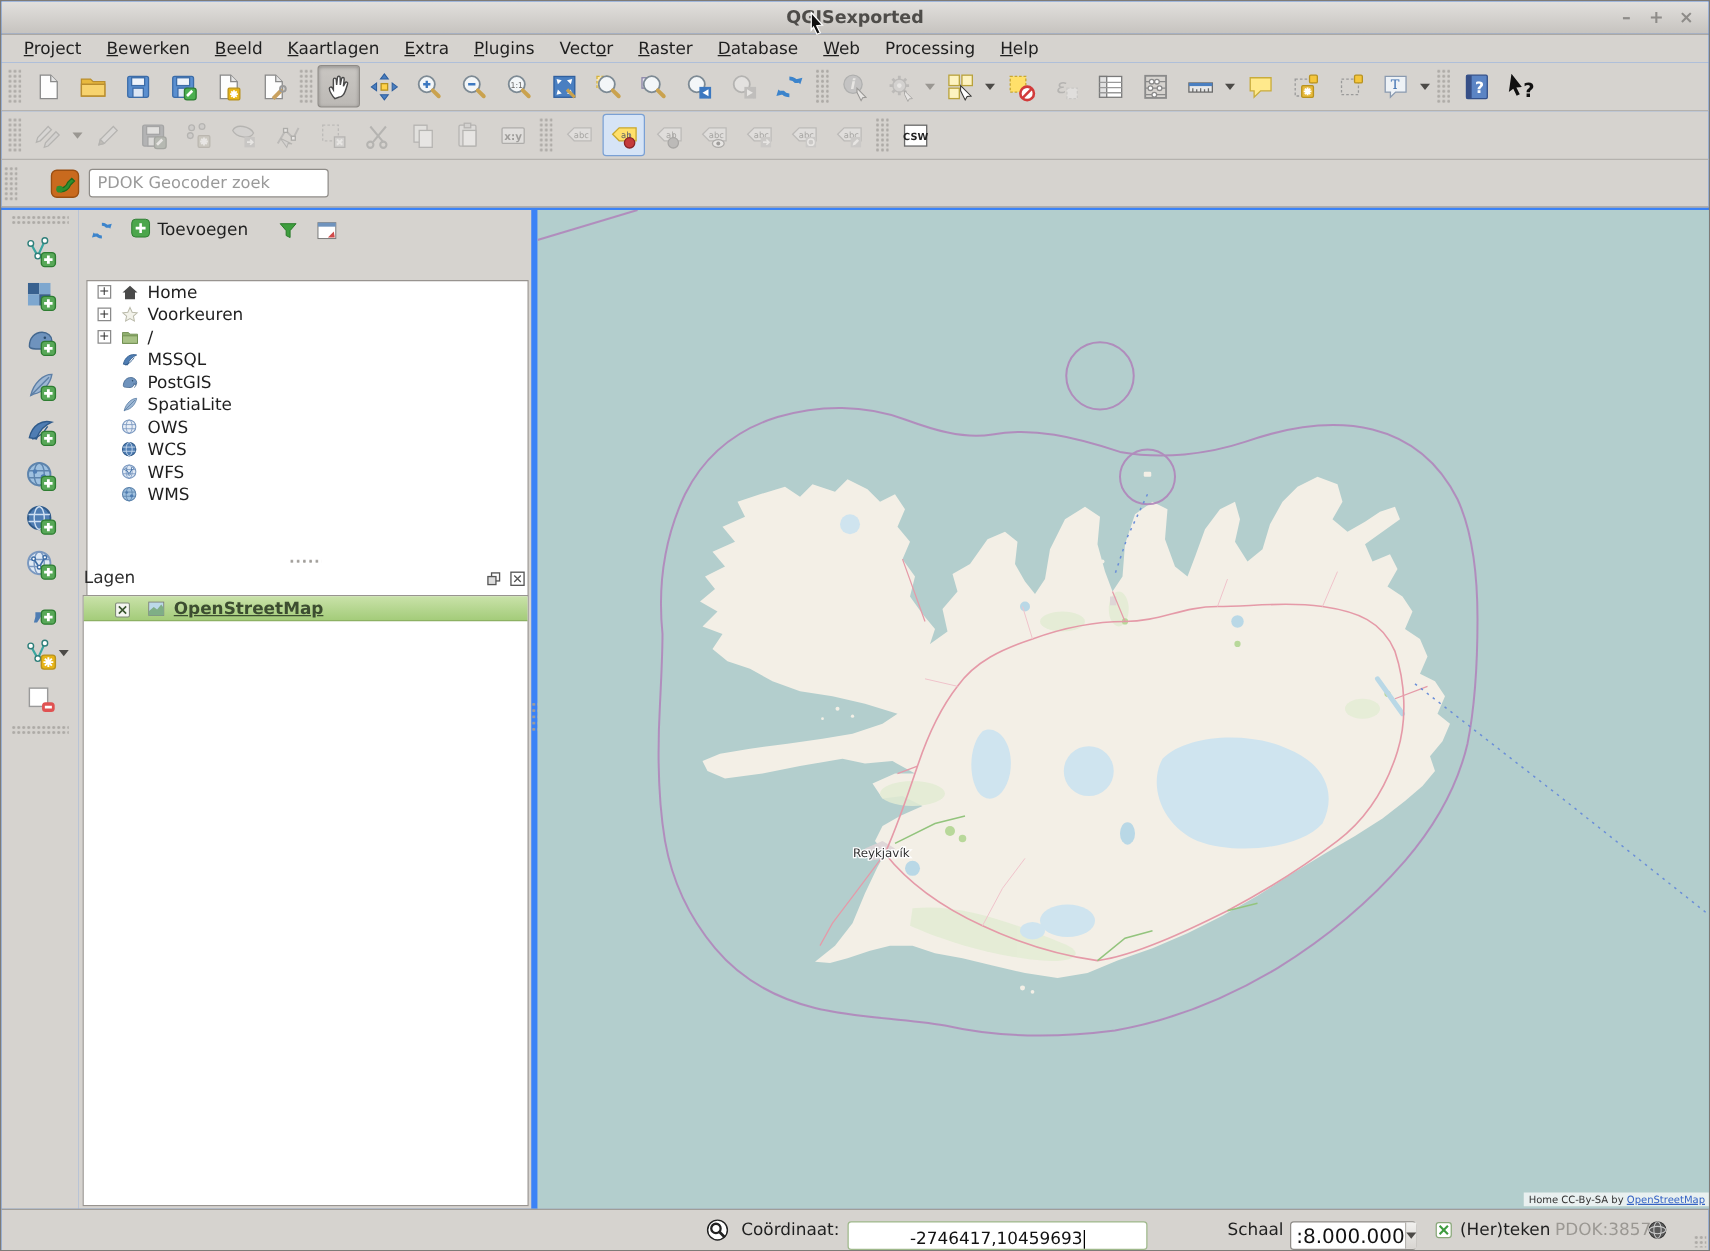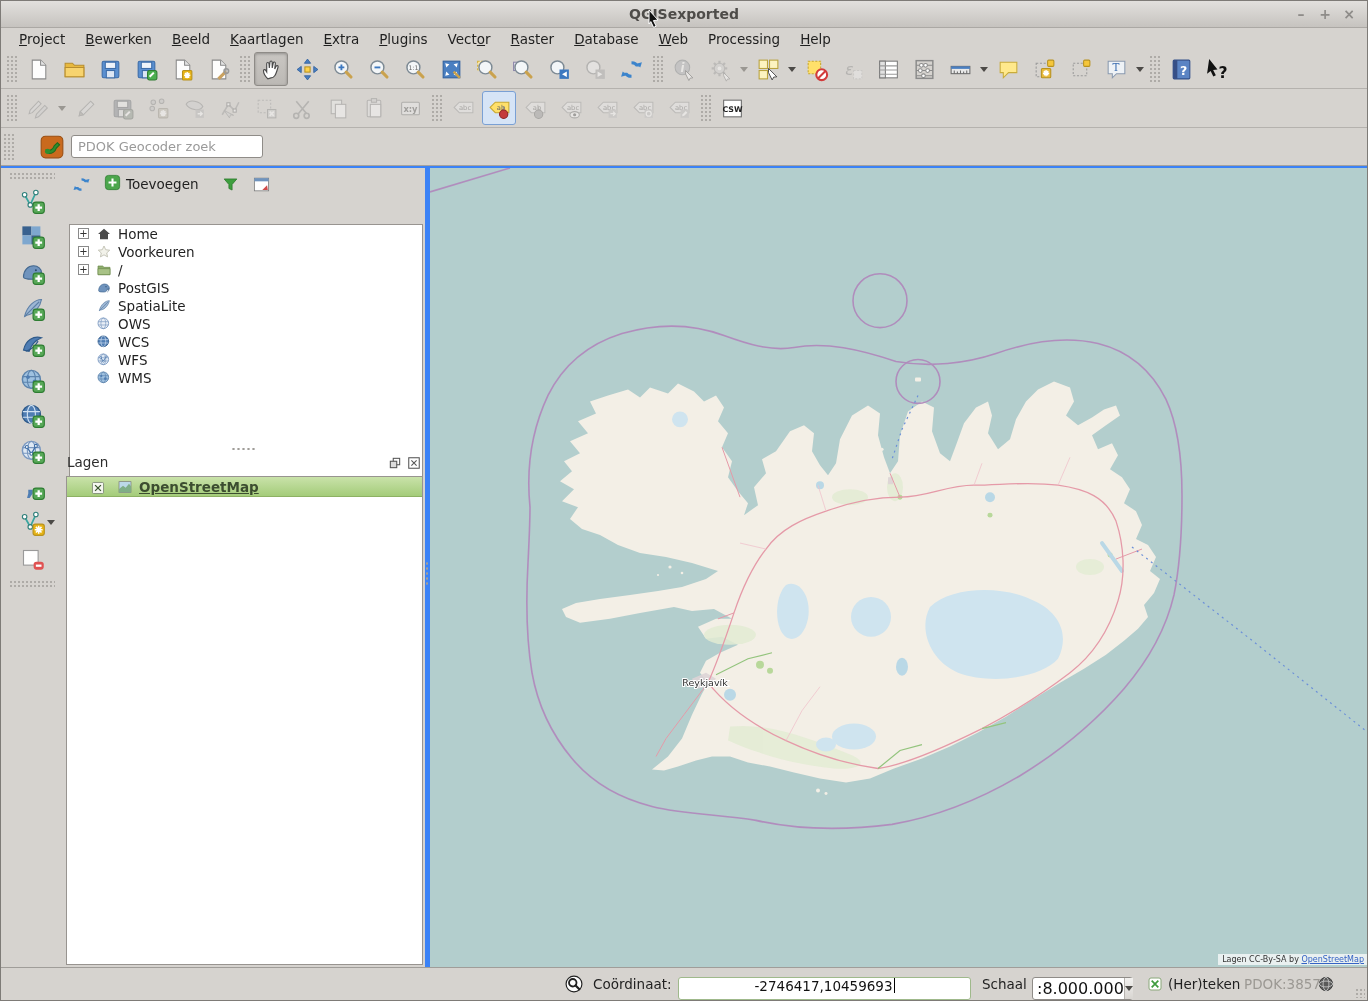--- a/index.html
+++ b/index.html
@@ -71,22 +71,22 @@
     background-image:radial-gradient(circle,#a09d99 1px,rgba(0,0,0,0) 1.3px);background-size:4px 5px;}
   
   .map{position:absolute;left:429px;top:167px;width:938px;bottom:33px;background:#b3cecd;overflow:hidden;padding-left:21px;}
   .map svg.basemap{position:absolute;inset:0;width:100%;height:100%;}
   .attrib{position:absolute;right:0px;bottom:2px;background:rgba(248,250,250,.78);font-size:8px;color:#333;
     padding:1px 4px;white-space:nowrap;}
   .attrib a{color:#3563c4;text-decoration:underline;}
   
   .statusbar{position:absolute;left:0;right:0;bottom:0;height:33px;background:#d6d3cf;border-top:1px solid #a09d99;font-size:13.5px;padding-left:47px;}
   .sb-item{position:absolute;top:0;height:32px;display:flex;align-items:center;}
-  .sb-input{width:293px;height:23px;border:1px solid #9fb98b;border-radius:3px;background:#fff;text-align:center;
-    font-size:13.5px;color:#111;display:flex;align-items:flex-start;justify-content:center;}
+  .sb-input{width:240px;height:23px;border:1px solid #9fb98b;border-radius:3px;background:#fff;text-align:center;
+    font-size:13.5px;color:#111;display:flex;align-items:flex-end;justify-content:center;}
   .caret{display:inline-block;width:1px;height:15px;background:#000;margin-left:1px;}
   .combo{width:101px;height:23px;border:1px solid #8f8c88;border-radius:3px;background:#fff;display:flex;align-items:center;}
   .combo .cval{flex:1;padding-left:4px;font-size:16px;color:#111;}
   .combo .cbtn{width:18px;height:21px;border-left:1px solid #b5b2ae;display:flex;align-items:center;justify-content:center;background:linear-gradient(#f2f1ef,#d8d5d1);}
   .combo .cbtn i{display:block;width:0;height:0;border-left:4px solid rgba(0,0,0,0);border-right:4px solid rgba(0,0,0,0);border-top:5px solid #4c4a47;}
   .sb-check{width:16px;height:16px;}
   .sb-check svg{width:16px;height:16px;}
   .epsg{color:#9b9893;}
   .sb-ic svg{width:20px;height:20px;}
   .grip{position:absolute;right:2px;bottom:2px;width:10px;height:10px;
@@ -715,20 +715,27 @@
             </svg></span>
           <span class="tlabel">Voorkeuren</span>
         </div>
         <div class="trow">
           <span class="texp">+</span>
           <span class="ticon"><svg viewBox="0 0 24 24">
               <path d="M3 6h7l2 2h9v11H3z" fill="#8fae6e" stroke="#6b8a4a"></path>
               <path d="M3 10h18v9H3z" fill="#a8c286" stroke="#6b8a4a"></path>
             </svg></span>
           <span class="tlabel">/</span>
+        </div>
+        <div class="trow">
+          <span class="ticon"><svg viewBox="0 0 24 24">
+              <path d="M4 17C6 8 13 4 20 6c-5 2-9 6-11 12z" fill="#4f7db3" stroke="#2f5a8a"></path>
+              <path d="M6 18c4-1 8-4 11-9" stroke="#2f5a8a" fill="none"></path>
+            </svg></span>
+          <span class="tlabel">MSSQL</span>
         </div>
         <div class="trow">
           <span class="ticon"><svg viewBox="0 0 24 24">
               <path d="M4 16c0-6 4-10 9-10 4 0 7 3 7 6 0 2-1 3-2 3l-1-2c0 3-2 5-5 5-4 0-8 0-8-2z" fill="#6f93bd" stroke="#44688f"></path>
               <path d="M19 12c1 2 0 5-2 6" fill="none" stroke="#44688f"></path>
               <circle cx="15" cy="10" r=".9" fill="#2a4a6b"></circle>
             </svg></span>
           <span class="tlabel">PostGIS</span>
         </div>
         <div class="trow">
@@ -884,21 +891,21 @@
         <path d="M0,24 L80,0"></path>
       </g>
 
       <g fill="none" stroke="#6b8fd8" stroke-width="1.2" stroke-dasharray="2 4">
         <path d="M702,380 L820,472 L938,566"></path>
         <path d="M488,228 L472,262 L462,292"></path>
       </g>
       <text id="placelabel" x="275" y="519" font-size="9.5" text-anchor="middle" fill="#2e2e2e" style="paint-order:stroke;stroke:#ffffff;stroke-width:2px;font-family:'DejaVu Sans',sans-serif">Reykjavík</text>
     </svg>
     <div class="attrib">
-      <span>Lagen CC-By-SA by </span><a href="#">OpenStreetMap</a>
+      <span>Home CC-By-SA by </span><a href="#">OpenStreetMap</a>
     </div>
   </div>
 
   <div class="statusbar">
     <span class="sb-item sb-ic" style="left:563px" id="sbqgis">
         <svg viewBox="0 0 24 24">
           <circle cx="12" cy="12" r="9.5" fill="#fff" stroke="#222" stroke-width="1.4"></circle>
           <circle cx="10.5" cy="10.5" r="4.5" fill="none" stroke="#222" stroke-width="2.2"></circle>
           <path d="M13 13l6 6" stroke="#222" stroke-width="2.6"></path>
         </svg>

